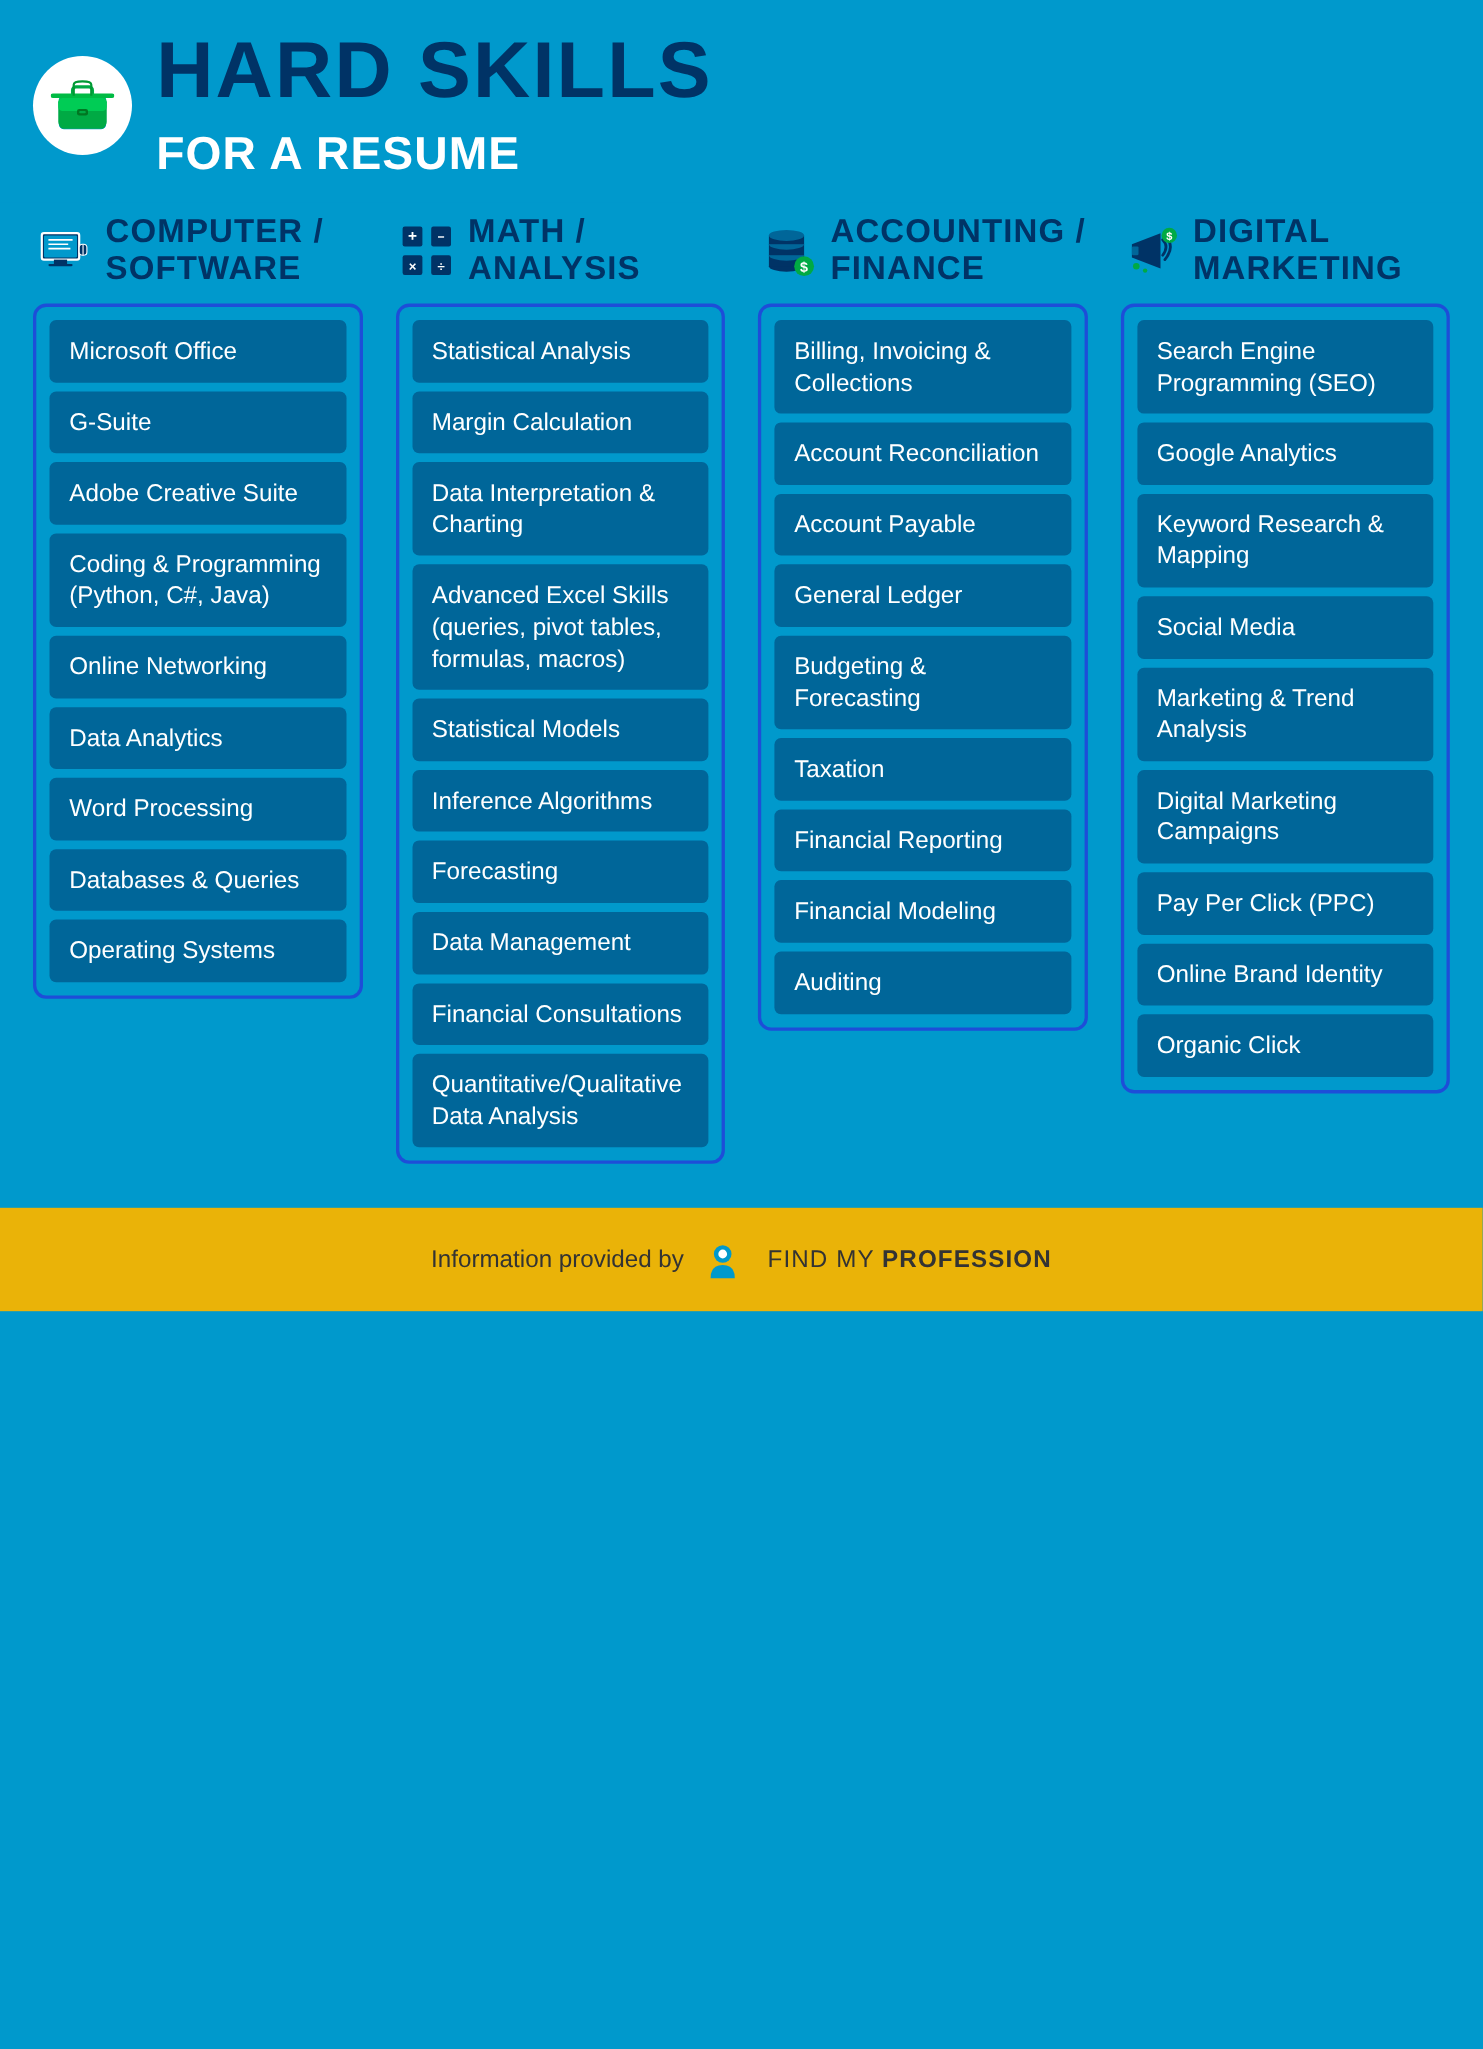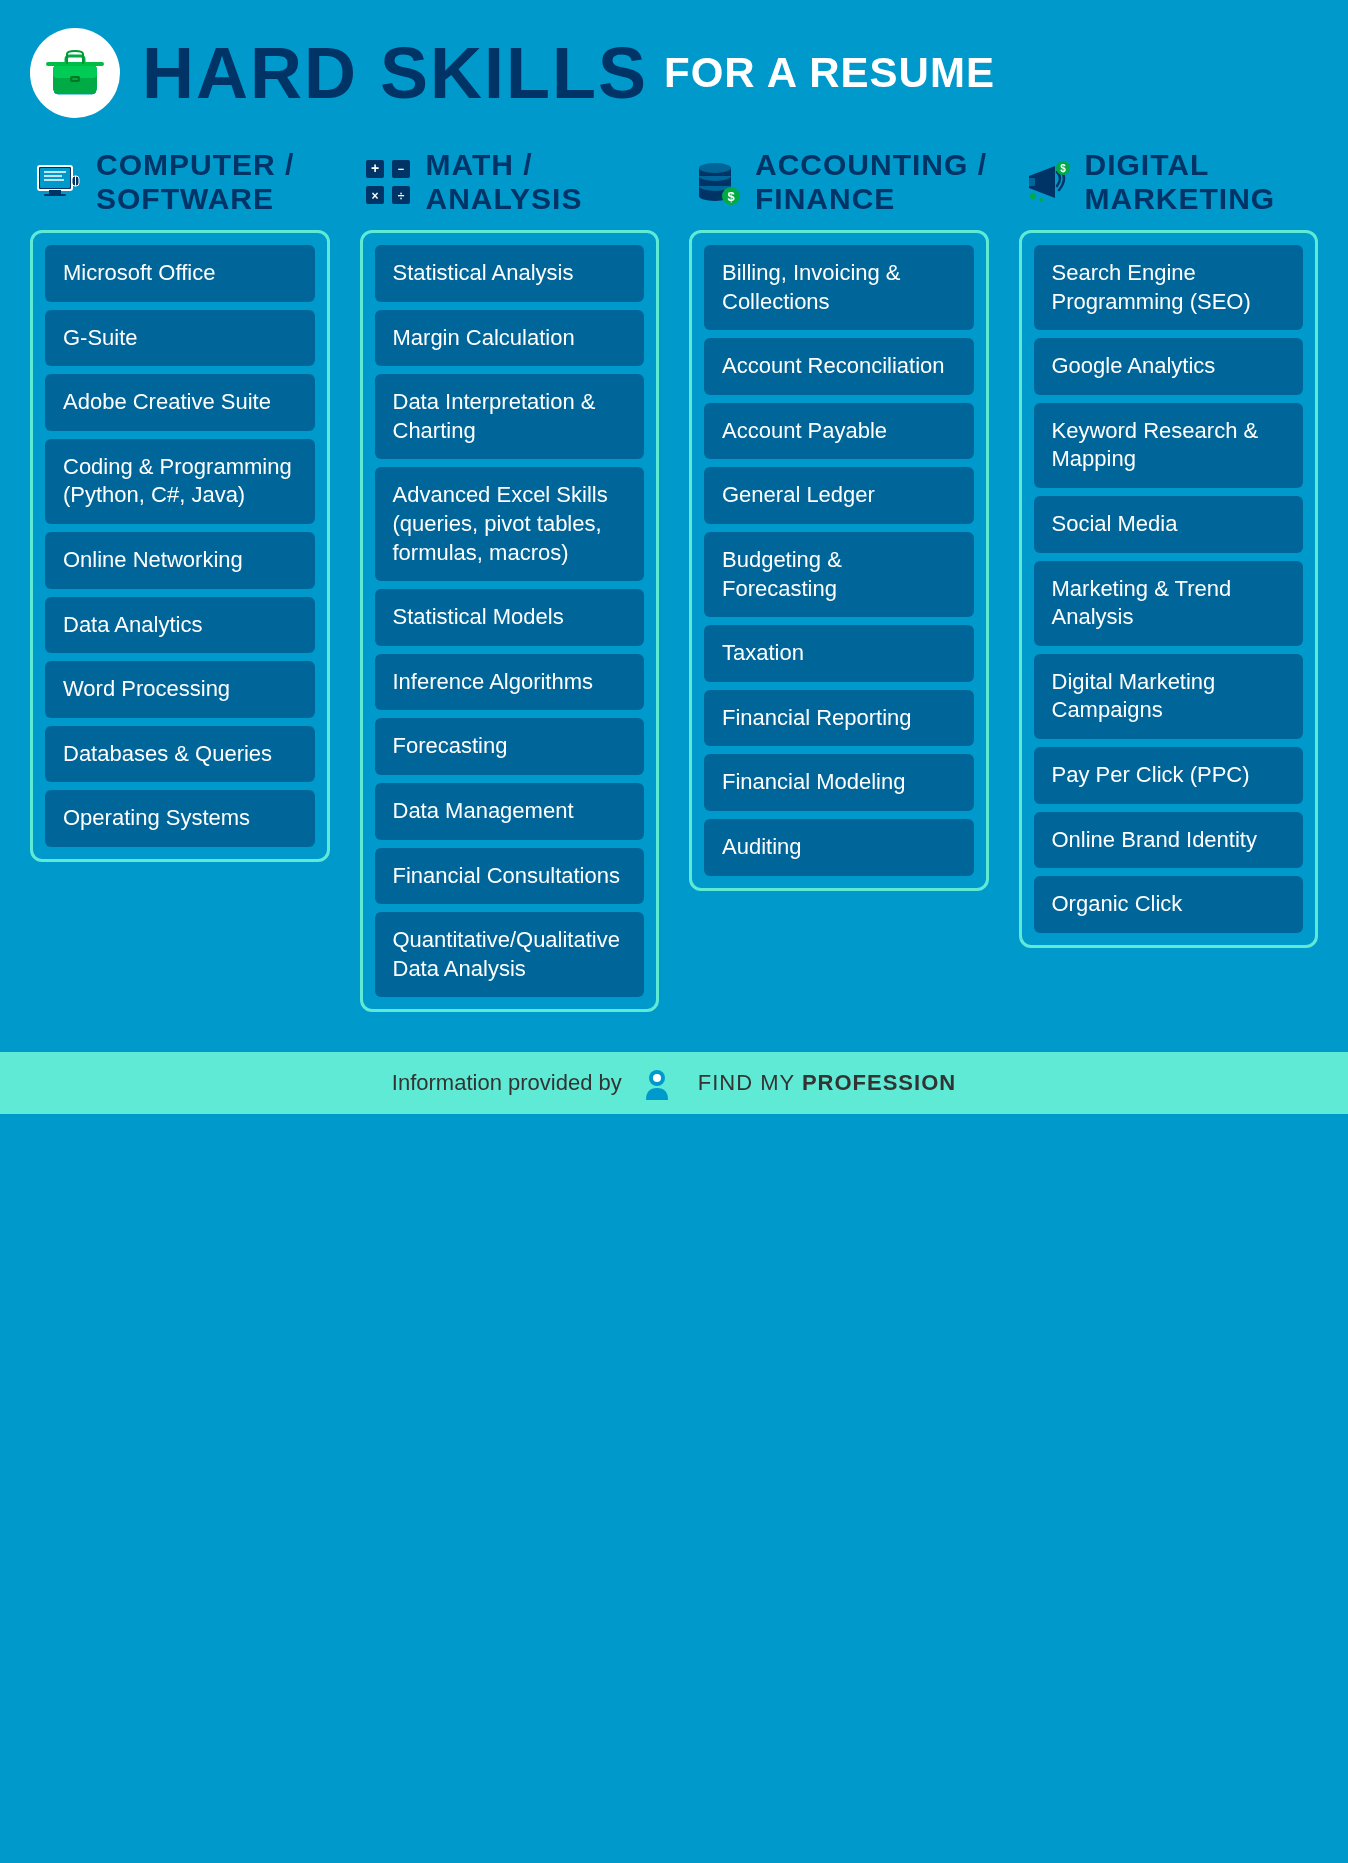--- a/index.html
+++ b/index.html
@@ -27,23 +27,24 @@
       align-items: center;
       justify-content: center;
       flex-shrink: 0;
     }
     .header-icon svg {
       width: 58px;
       height: 58px;
     }
     .header-title {
       display: flex;
-      align-items: center;
+      align-items: flex-start;
       gap: 16px;
       flex-wrap: wrap;
+      flex-direction: column;
     }
     .header-title-main {
       font-size: 72px;
       font-weight: 900;
       color: #003366;
       text-transform: uppercase;
       letter-spacing: 2px;
       line-height: 1;
     }
     .header-title-sub {
@@ -86,21 +87,21 @@
     .section-title {
       font-size: 30px;
       font-weight: 900;
       color: #003366;
       text-transform: uppercase;
       letter-spacing: 1px;
     }
 
     
     .card-container {
-      border: 3px solid #5eead4;
+      border: 3px solid #1d4ed8;
       border-radius: 12px;
       padding: 12px;
       background: #0099cc;
       display: flex;
       flex-direction: column;
       gap: 8px;
     }
 
     
     .skill-item {
@@ -108,25 +109,25 @@
       border-radius: 6px;
       padding: 14px 18px;
       color: white;
       font-size: 22px;
       font-weight: 500;
       line-height: 1.3;
     }
 
     
     .footer {
-      background: #5eead4;
+      background: #eab308;
       display: flex;
       align-items: center;
       justify-content: center;
-      padding: 10px 0;
+      padding: 26px 0;
       gap: 14px;
       margin-top: 10px;
     }
     .footer-text {
       font-size: 22px;
       color: #333;
     }
     .footer-logo {
       display: flex;
       align-items: center;

